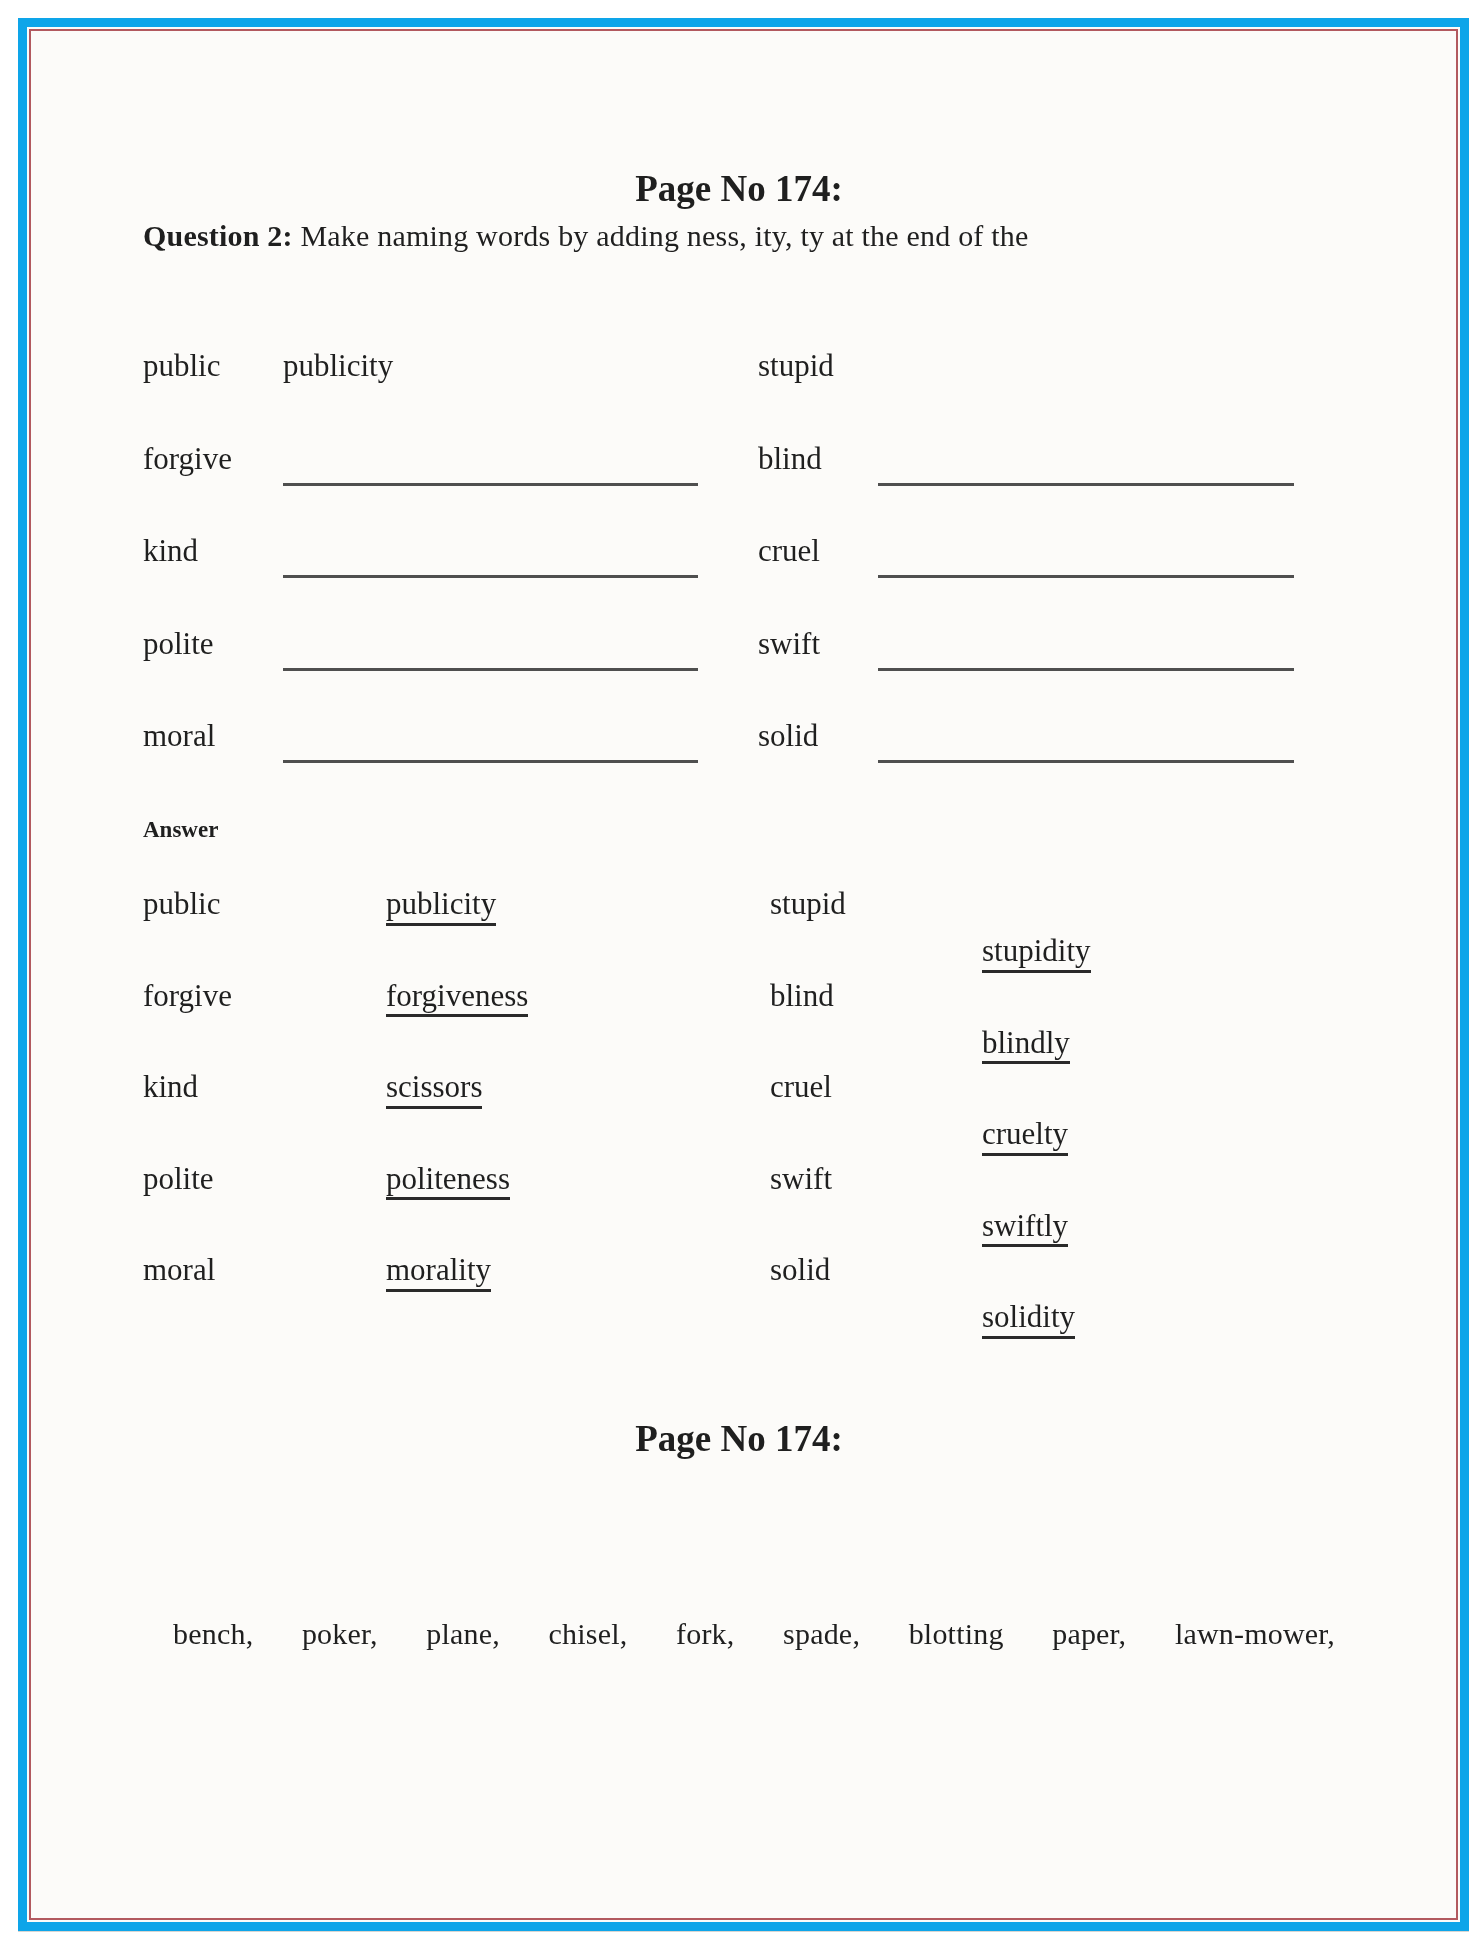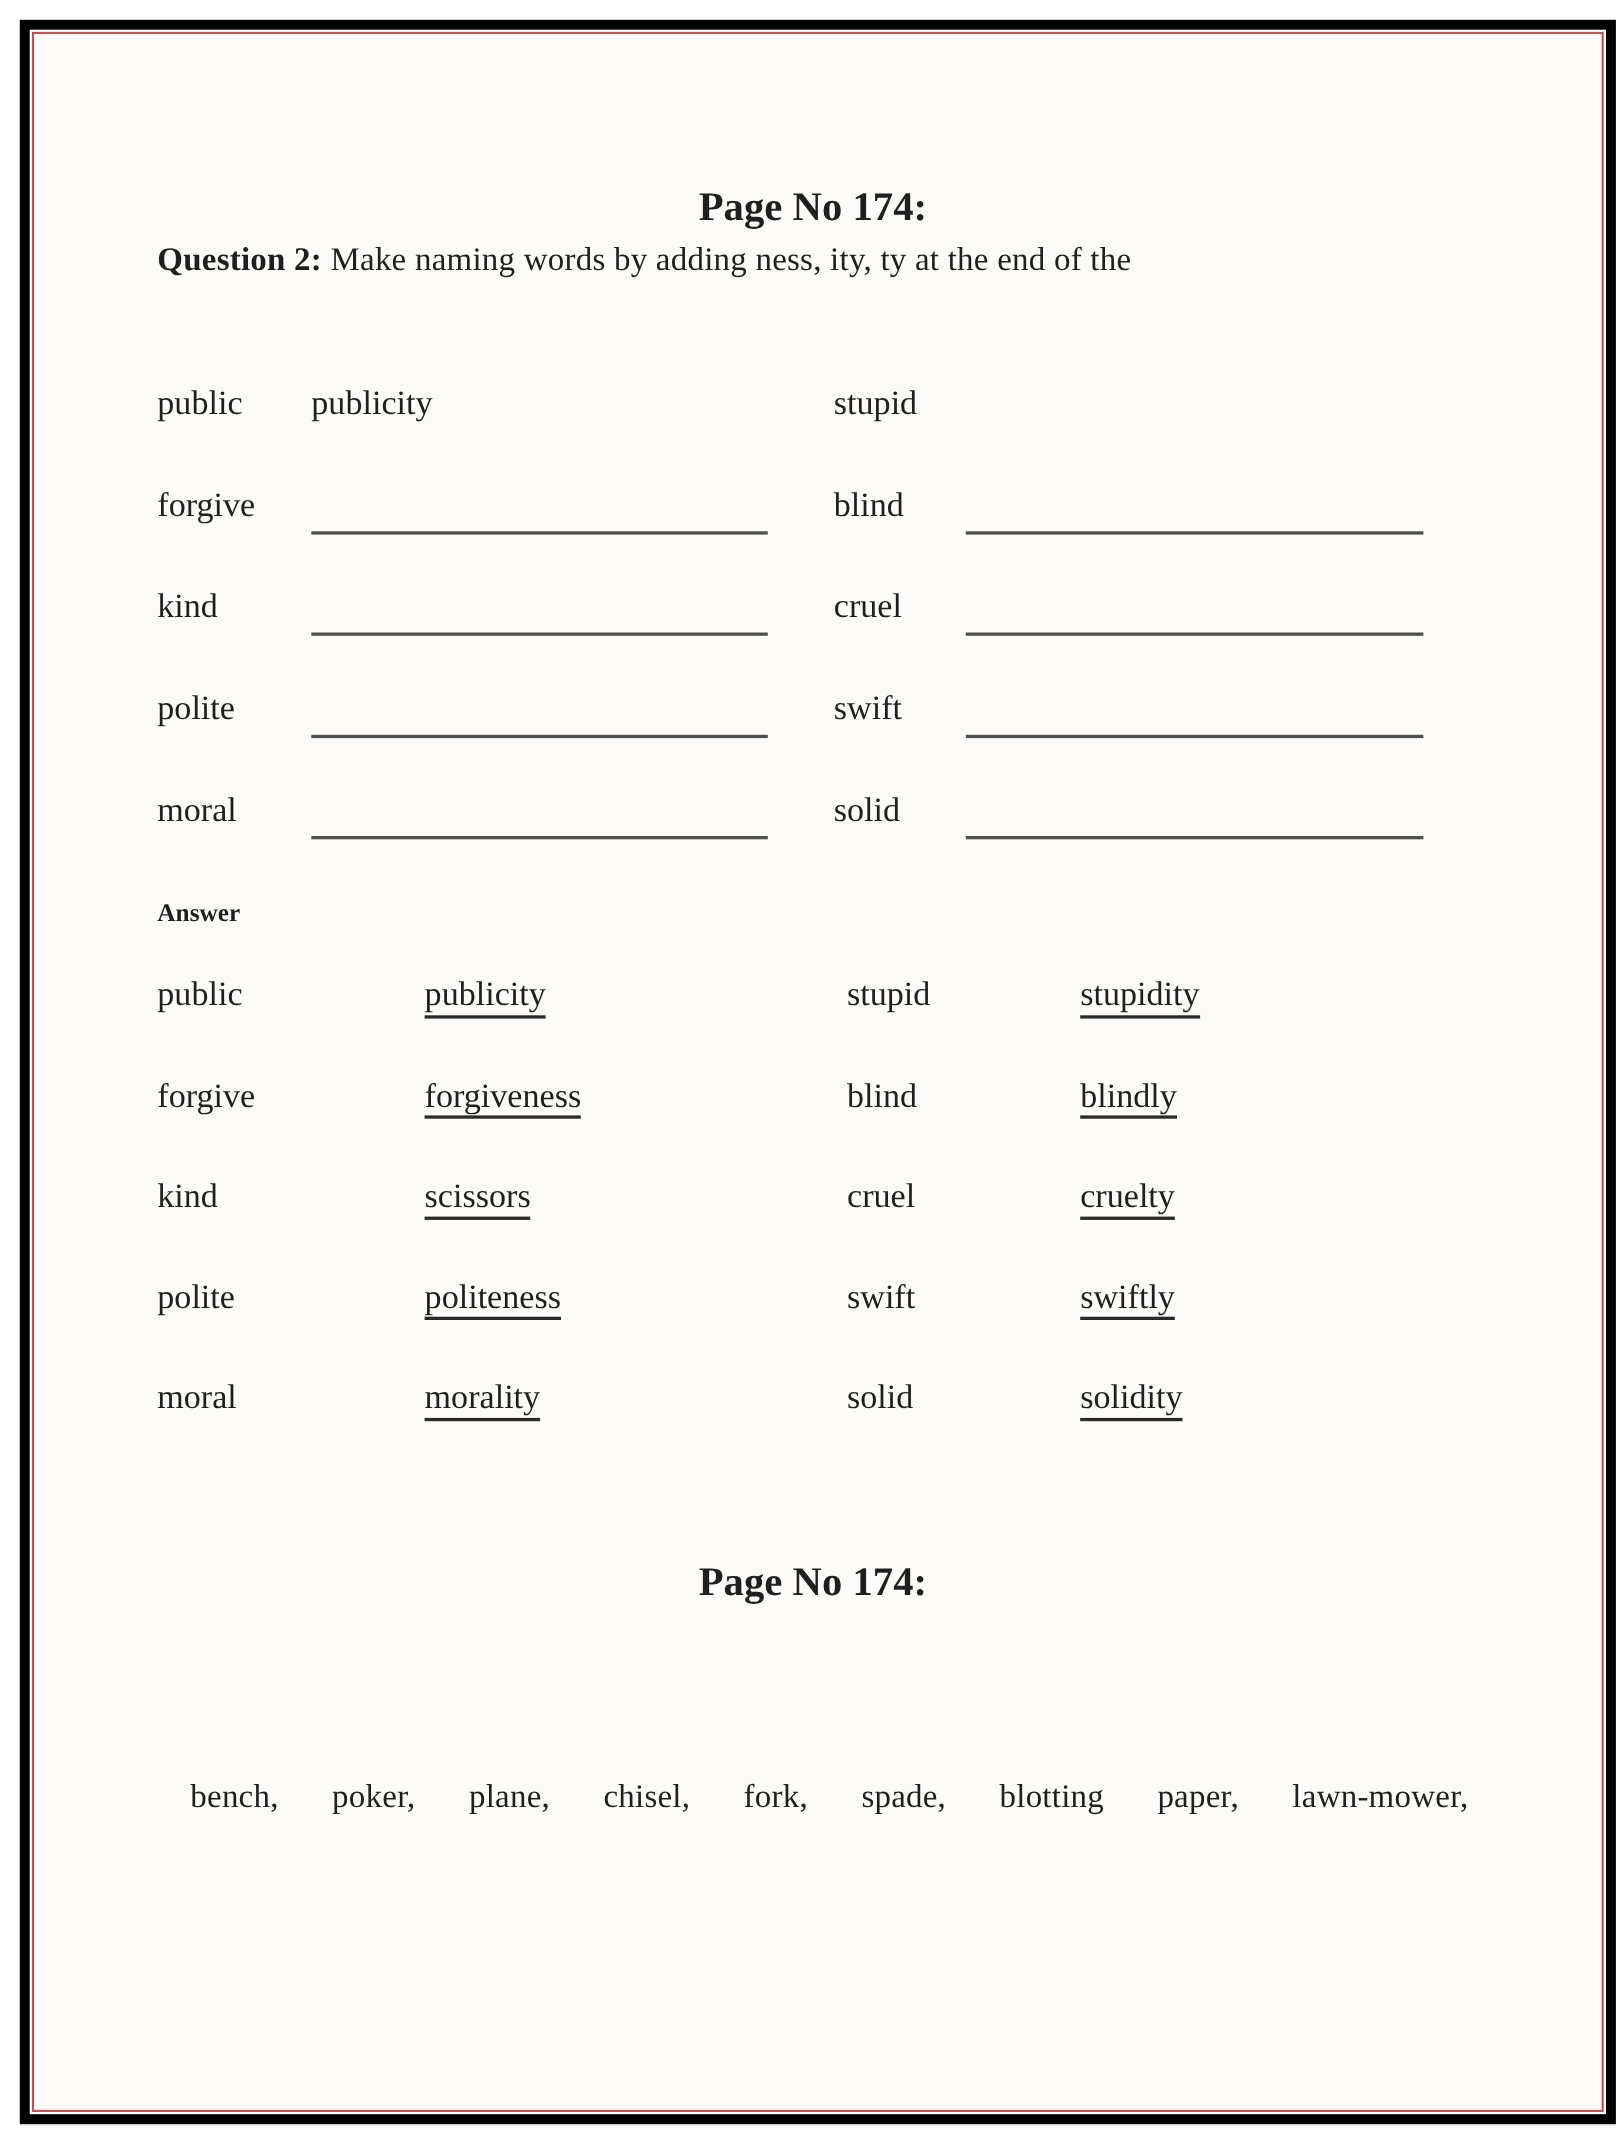--- a/index.html
+++ b/index.html
@@ -12,21 +12,21 @@
     height: 1937px;
     position: relative;
     font-family: "Liberation Serif", "DejaVu Serif", serif;
     color: #1f1f1f;
     overflow: hidden;
   }
   
   .frame-outer {
     position: absolute;
     top: 18px; left: 18px; right: 0; bottom: 6px;
-    border: 9px solid #000000;
+    border: 9px solid #0ea5e9;
     background: #fcfbf9;
     box-shadow: 0 1px 0 #d8d6d2;
     padding-left: 36px;
   }
   .frame-inner {
     position: absolute;
     inset: 2px;
     border: 2px solid #b2595f;
   }
   .content {
@@ -75,21 +75,21 @@
     top: 0;
     height: 49px;
     border-bottom: 3px solid #4f4f4f;
   }
   .blank-left  { left: 140px; width: 415px; }
   .blank-right { left: 735px; width: 416px; }
   
   .an-c1 { left: 0; }
   .an-c2 { left: 243px; }
   .an-c3 { left: 627px; }
-  .an-c4 { left: 839px; }
+  .an-c4 { left: 839px; margin-top: 47px; }
   .underlined {
     display: inline-block;
     line-height: 1.18;
     border-bottom: 3px solid #2a2a2a;
   }
   
   #heading1      { position: absolute; top: 134px;  left: 112px; width: 1192px; }
   #question2     { position: absolute; top: 180px;  left: 112px; width: 1192px; }
   #exercise-grid { top: 310px; }
   #answer-label  { position: absolute; top: 774px;  left: 112px; font-weight: bold; font-size: 23px; line-height: 49px; }

